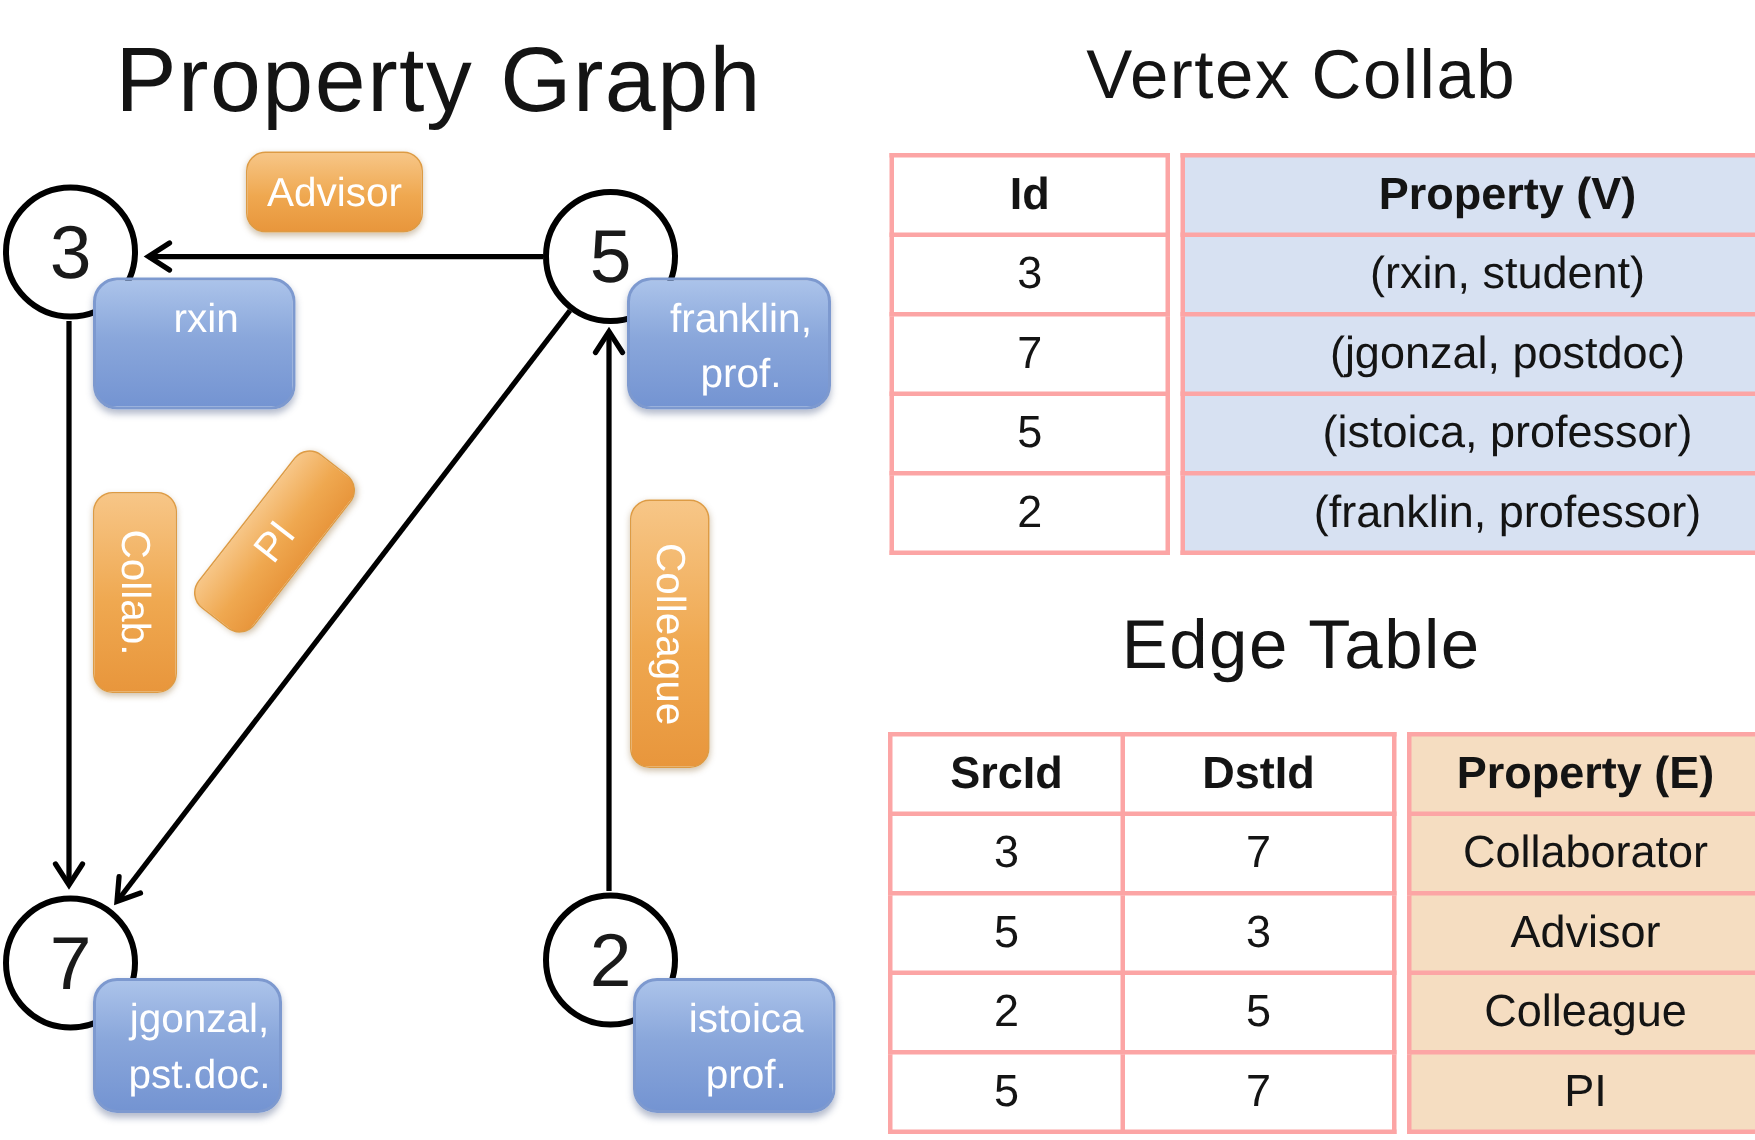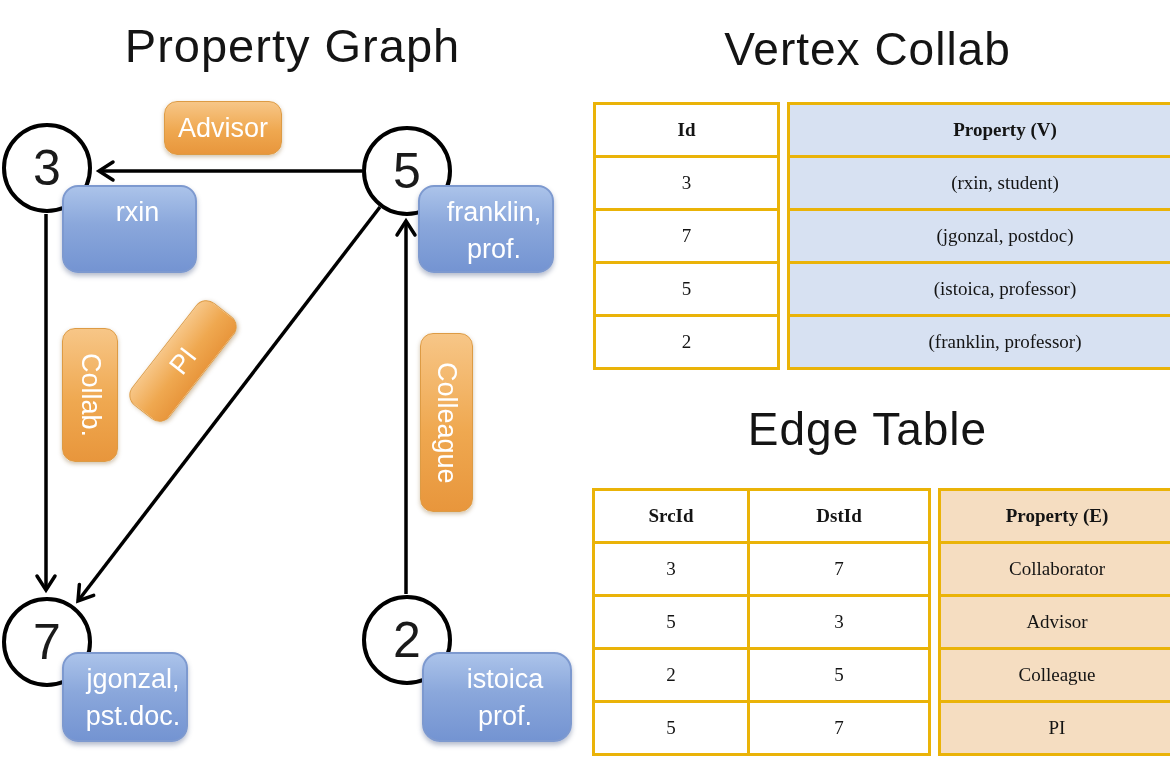--- a/index.html
+++ b/index.html
@@ -2,21 +2,21 @@
 <html><head>
 <meta charset="utf-8">
 <style>
   html,body{margin:0;padding:0;background:#ffffff;}
   .canvas{
     position:relative;width:1170px;height:760px;overflow:hidden;background:#fff;
     font-family:"Liberation Sans", sans-serif;color:#111;
   }
   
   .big-title{position:absolute;text-align:center;font-size:46px;letter-spacing:1px;color:#141414;white-space:nowrap;}
-  .g-title{left:0;width:585px;top:18px;font-size:47px;}
+  .g-title{left:0;width:585px;top:18px;font-size:61px;}
   .vt-title{left:565px;width:605px;top:22px;}
   .et-title{left:565px;width:605px;top:402px;}
   
   svg.edges{position:absolute;left:0;top:0;}
   svg.edges line{stroke:#000;stroke-width:3.5px;}
   
   .vcircle{
     position:absolute;width:90px;height:90px;border:4px solid #000;border-radius:50%;
     background:#fff;box-sizing:border-box;display:flex;align-items:center;justify-content:center;
     font-size:50px;color:#1a1a1a;
@@ -34,22 +34,22 @@
     background:linear-gradient(180deg,#f7c687 0%,#efa850 55%,#e8963c 100%);
     border:1px solid #dd9b44;box-shadow:0 2px 4px rgba(120,80,20,.35);
     color:#fff;font-size:27px;display:flex;align-items:center;justify-content:center;
   }
   .elabel.vert{writing-mode:vertical-rl;}
   .elabel.tilt{transform:rotate(-52deg);}
   
   .tbl-wrap{position:absolute;display:flex;gap:7px;}
   table{border-collapse:collapse;table-layout:fixed;}
   td{
-    border:3px solid #eab308;text-align:center;vertical-align:middle;
-    height:50px;padding:0;font-size:19px;color:#141414;background:#fff;white-space:nowrap;font-family:Liberation Serif, serif;
+    border:3px solid #fca5a5;text-align:center;vertical-align:middle;
+    height:50px;padding:0;font-size:30px;color:#141414;background:#fff;white-space:nowrap;
   }
   td.hdr{font-weight:bold;}
   td.vprop{background:#d7e1f2;}
   td.eprop{background:#f5ddc1;}
 </style>
 </head>
 <body>
 
 <div class="canvas">
 
@@ -84,21 +84,21 @@
     <div>rxin</div>
   </div>
   <div class="pbox" style="left:418px;top:185px;width:136px;height:88px;">
     <div>franklin,</div>
     <div>prof.</div>
   </div>
   <div class="pbox" style="left:62px;top:652px;width:126px;height:90px;">
     <div>jgonzal,</div>
     <div>pst.doc.</div>
   </div>
-  <div class="pbox" style="left:422px;top:652px;width:150px;height:90px;border-radius:18px;">
+  <div class="pbox" style="left:422px;top:652px;width:135px;height:90px;">
     <div>istoica</div>
     <div>prof.</div>
   </div>
 
   <div class="elabel" style="left:164px;top:101px;width:118px;height:54px;">Advisor</div>
   <div class="elabel vert" style="left:62px;top:328px;width:56px;height:134px;">Collab.</div>
   <div class="elabel tilt" style="left:118px;top:337px;width:130px;height:48px;">PI</div>
   <div class="elabel vert" style="left:420px;top:333px;width:53px;height:179px;">Colleague</div>
 
   <div class="big-title vt-title">Vertex Collab</div>

